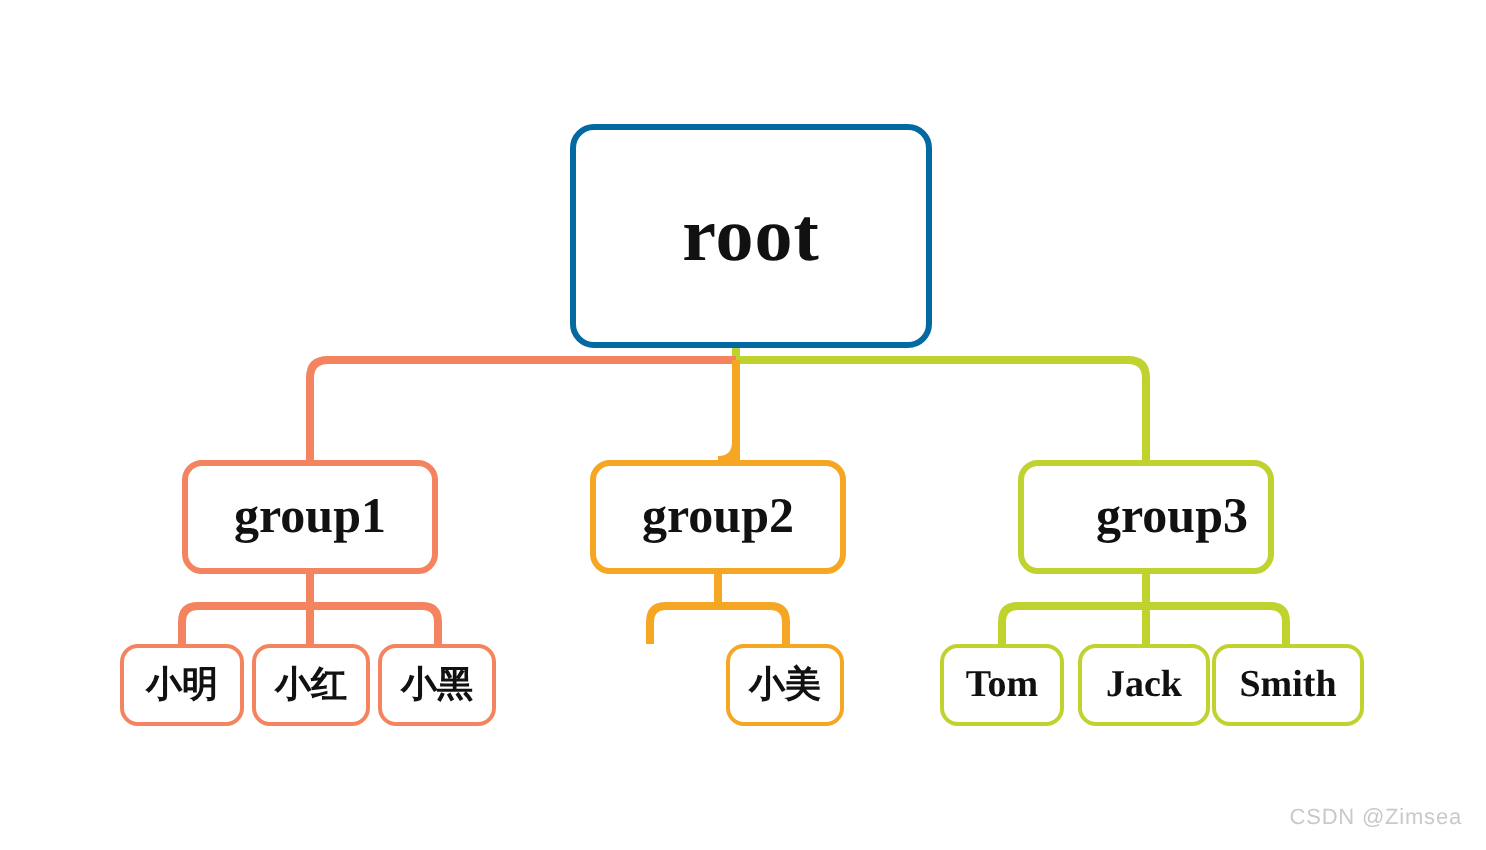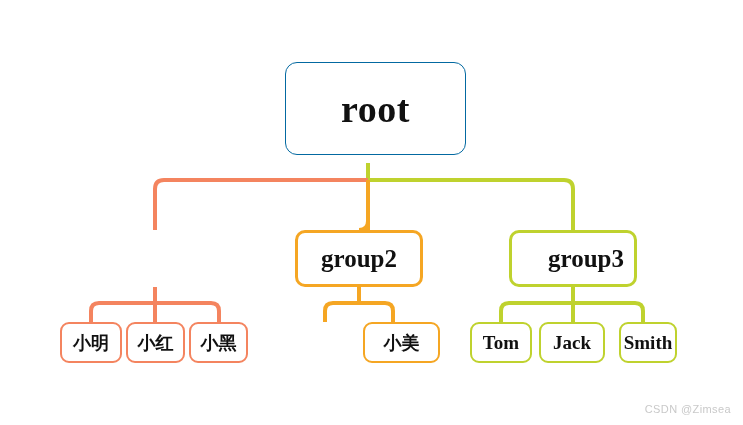--- a/index.html
+++ b/index.html
@@ -32,22 +32,22 @@
     justify-content: center;
     color: #111111;
     line-height: 1;
     white-space: nowrap;
     z-index: 5;
   }
   .node-root {
     left: 285px;
     top: 62px;
     width: 181px;
-    height: 93px;
-    border: 1px solid #0369a1;
+    height: 112px;
+    border: 3px solid #0369a1;
     border-radius: 12px;
     font-size: 38px;
     font-weight: 700;
     letter-spacing: 0.5px;
   }
   .node-group {
     top: 230px;
     height: 57px;
     border-width: 3px;
     border-style: solid;
@@ -110,46 +110,49 @@
     <path d="M573,287 L573,303" stroke="#bfd22e" stroke-width="4"></path>
     <path d="M573,303 L509,303 Q501,303 501,311 L501,322" stroke="#bfd22e" stroke-width="4"></path>
     <path d="M573,303 L573,322" stroke="#bfd22e" stroke-width="4"></path>
     <path d="M573,303 L635,303 Q643,303 643,311 L643,322" stroke="#bfd22e" stroke-width="4"></path>
   </svg>
 
   <div class="node node-root">
     <span>root</span>
   </div>
 
+  <div class="node node-group" style="left:91px; width:128px; border-color:#f4845f;">
+    <span>group1</span>
+  </div>
   <div class="node node-group" style="left:295px; width:128px; border-color:#f5a623;">
     <span>group2</span>
   </div>
   <div class="node node-group" style="left:509px; width:128px; border-color:#bfd22e;padding-left:26px;">
     <span>group3</span>
   </div>
 
   <div class="node node-leaf" style="left:60px; width:62px; border-color:#f4845f;">
     <span class="cjk">小明</span>
   </div>
   <div class="node node-leaf" style="left:126px; width:59px; border-color:#f4845f;">
     <span class="cjk">小红</span>
   </div>
   <div class="node node-leaf" style="left:189px; width:59px; border-color:#f4845f;">
     <span class="cjk">小黑</span>
   </div>
 
-  <div class="node node-leaf" style="left:363px; width:77px; border-color:#f5a623;">
+  <div class="node node-leaf" style="left:363px; width:59px; border-color:#f5a623;">
     <span class="cjk">小美</span>
   </div>
 
   <div class="node node-leaf" style="left:470px; width:62px; border-color:#bfd22e;text-align:center;">
     <span class="latin">Tom</span>
   </div>
   <div class="node node-leaf" style="left:539px; width:66px; border-color:#bfd22e;">
     <span class="latin">Jack</span>
   </div>
-  <div class="node node-leaf" style="left:619px; width:58px; border-color:#bfd22e;">
+  <div class="node node-leaf" style="left:606px; width:76px; border-color:#bfd22e;">
     <span class="latin">Smith</span>
   </div>
 
   <div class="watermark">CSDN @Zimsea</div>
 
 </div>
 
 </body></html>

